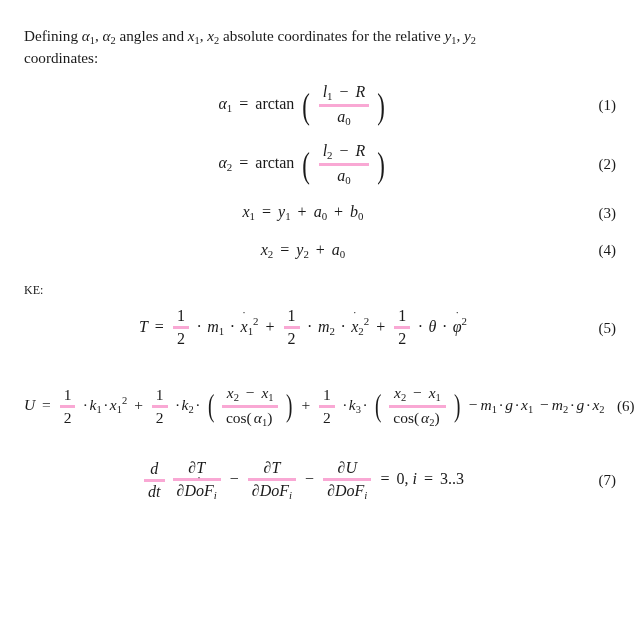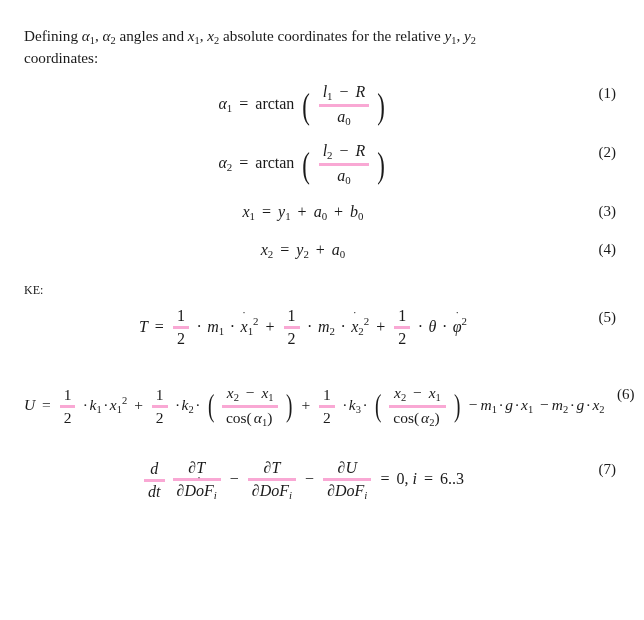--- a/index.html
+++ b/index.html
@@ -26,20 +26,21 @@
   .para {
     margin: 0 10px 0 8px;
     text-align: left;
     font-size: 15.2px;
   }
   .intro {
     padding-top: 10px;
   }
   .eqrow {
     display: flex;
+    align-items: center;
     width: 100%;
     box-sizing: border-box;
     padding: 0 12px 0 8px;
   }
   .eqbody {
     flex: 1 1 auto;
     text-align: center;
     white-space: nowrap;
   }
   .eqnum {
@@ -277,21 +278,21 @@
       </span>
       <span class="mo">−</span>
       <span class="frac">
         <span class="num"><span class="mo" style="padding:0">∂</span><span class="mi">U</span></span>
         <span class="den"><span class="mo" style="padding:0">∂</span><span class="mi">DoF</span><span class="sub">i</span></span>
       </span>
       <span class="mo">=</span>
       <span>0,</span>
       <span class="mi">i</span>
       <span class="mo">=</span>
-      <span>6..3</span>
+      <span>3..3</span>
     </div>
     <div class="eqnum">(7)</div>
   </div>
 
   <div class="spacer-md"></div>
 
 
 </div>
 
 </body></html>

